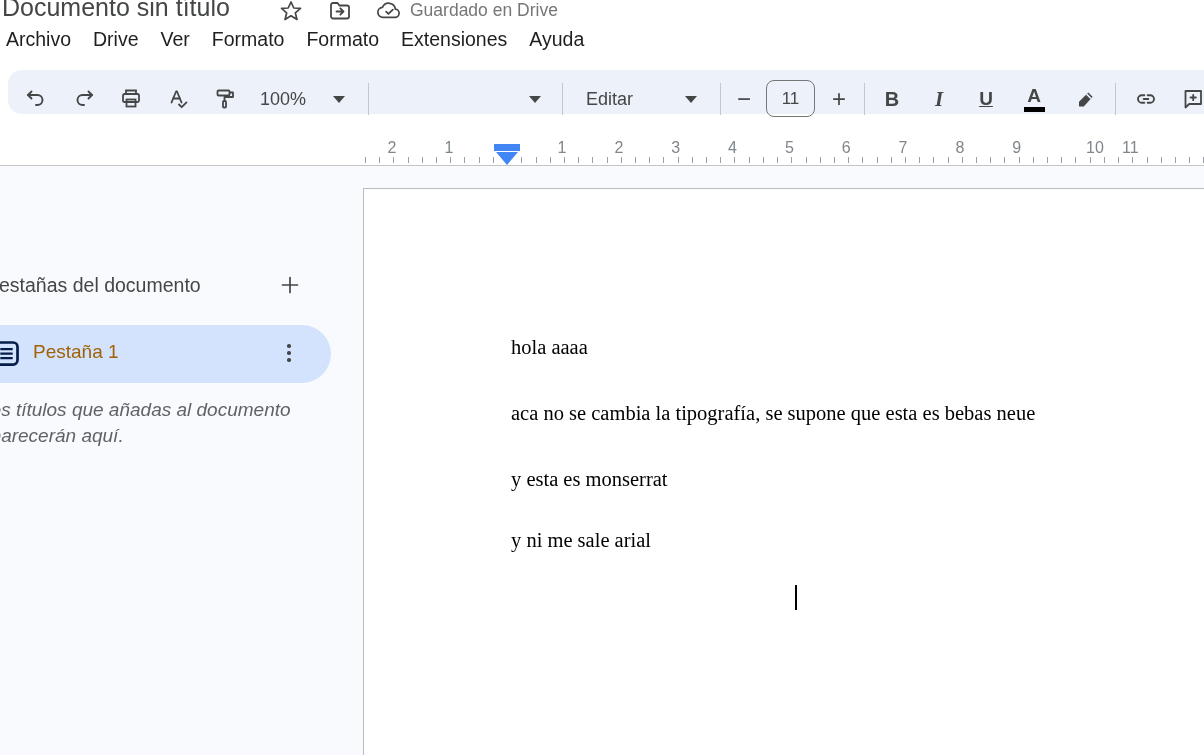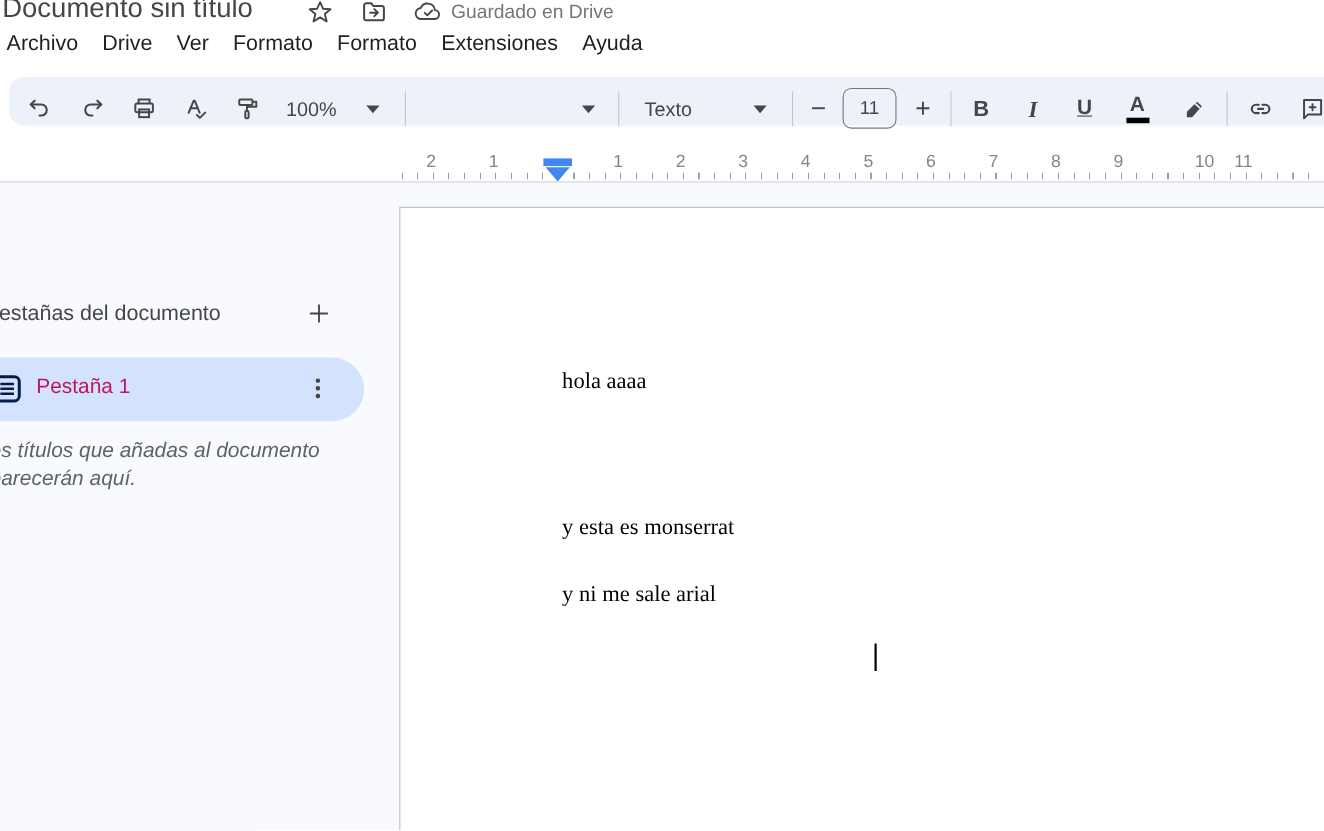--- a/index.html
+++ b/index.html
@@ -38,21 +38,21 @@
   .workarea{position:absolute;left:0;top:166px;width:1204px;height:589px;background:#f8fafd;}
   .page{position:absolute;left:363px;top:22px;width:900px;height:640px;background:#fff;border:1px solid #b9bdc1;}
   .doc-line{position:absolute;left:147px;margin:0;font-family:"Liberation Serif","DejaVu Serif",serif;
             font-size:20.5px;color:#000;line-height:26px;white-space:nowrap;}
   .caret{position:absolute;left:431px;top:396px;width:2px;height:25px;background:#000;}
   
   .sb-header{position:absolute;left:-14px;top:108px;font-size:19.5px;color:#444746;white-space:nowrap;}
   .sb-add{position:absolute;left:277px;top:106px;width:26px;height:26px;display:flex;align-items:center;justify-content:center;}
   .sb-pill{position:absolute;left:-28px;top:159px;width:359px;height:58px;background:#d3e3fd;border-radius:29px;}
   .sb-tab-icon{position:absolute;left:21px;top:15px;width:27px;height:27px;}
-  .sb-tab-label{position:absolute;left:61px;top:16px;font-size:19px;color:#be185d;white-space:nowrap;}
+  .sb-tab-label{position:absolute;left:61px;top:16px;font-size:19px;color:#a16207;white-space:nowrap;}
   .kebab{position:absolute;left:313px;top:17px;display:flex;flex-direction:column;gap:3.5px;align-items:center;padding:2px;}
   .kebab i{width:3.5px;height:3.5px;border-radius:50%;background:#444746;}
   .sb-hint{position:absolute;left:-20px;top:231px;font-size:19px;font-style:italic;color:#5f6368;line-height:26px;white-space:nowrap;}
   svg{display:block;}
 </style>
 </head>
 <body>
 
 <div id="app">
 
@@ -123,21 +123,21 @@
       </svg>
     </div>
 
     <div class="tlabel" style="left:252px">100%</div>
     <span class="chev" style="left:325px"></span>
     <span class="tdivider" style="left:360px"></span>
 
     <span class="chev" style="left:521px"></span>
     <span class="tdivider" style="left:554px"></span>
 
-    <div class="tlabel" style="left:578px">Texto</div>
+    <div class="tlabel" style="left:578px">Editar</div>
     <span class="chev" style="left:677px"></span>
     <span class="tdivider" style="left:712px"></span>
 
     <div class="tbtn" style="left:716px">
       <span class="glyph g-minus">−</span>
     </div>
     <div class="fs-box">11</div>
     <div class="tbtn" style="left:811px">
       <span class="glyph g-plus">+</span>
     </div>
@@ -223,19 +223,20 @@
           <i></i>
         </span>
     </div>
     <div class="sb-hint">
       <div>Los títulos que añadas al documento</div>
       <div>aparecerán aquí.</div>
     </div>
 
     <div class="page">
       <p class="doc-line" style="top:145px">hola aaaa</p>
+      <p class="doc-line" style="top:211px">aca no se cambia la tipografía, se supone que esta es bebas neue</p>
       <p class="doc-line" style="top:338px">y ni me sale arial</p>
       <p class="doc-line" style="top:277px">y esta es monserrat</p>
       <span class="caret"></span>
     </div>
   </div>
 
 </div>
 
 </body></html>

